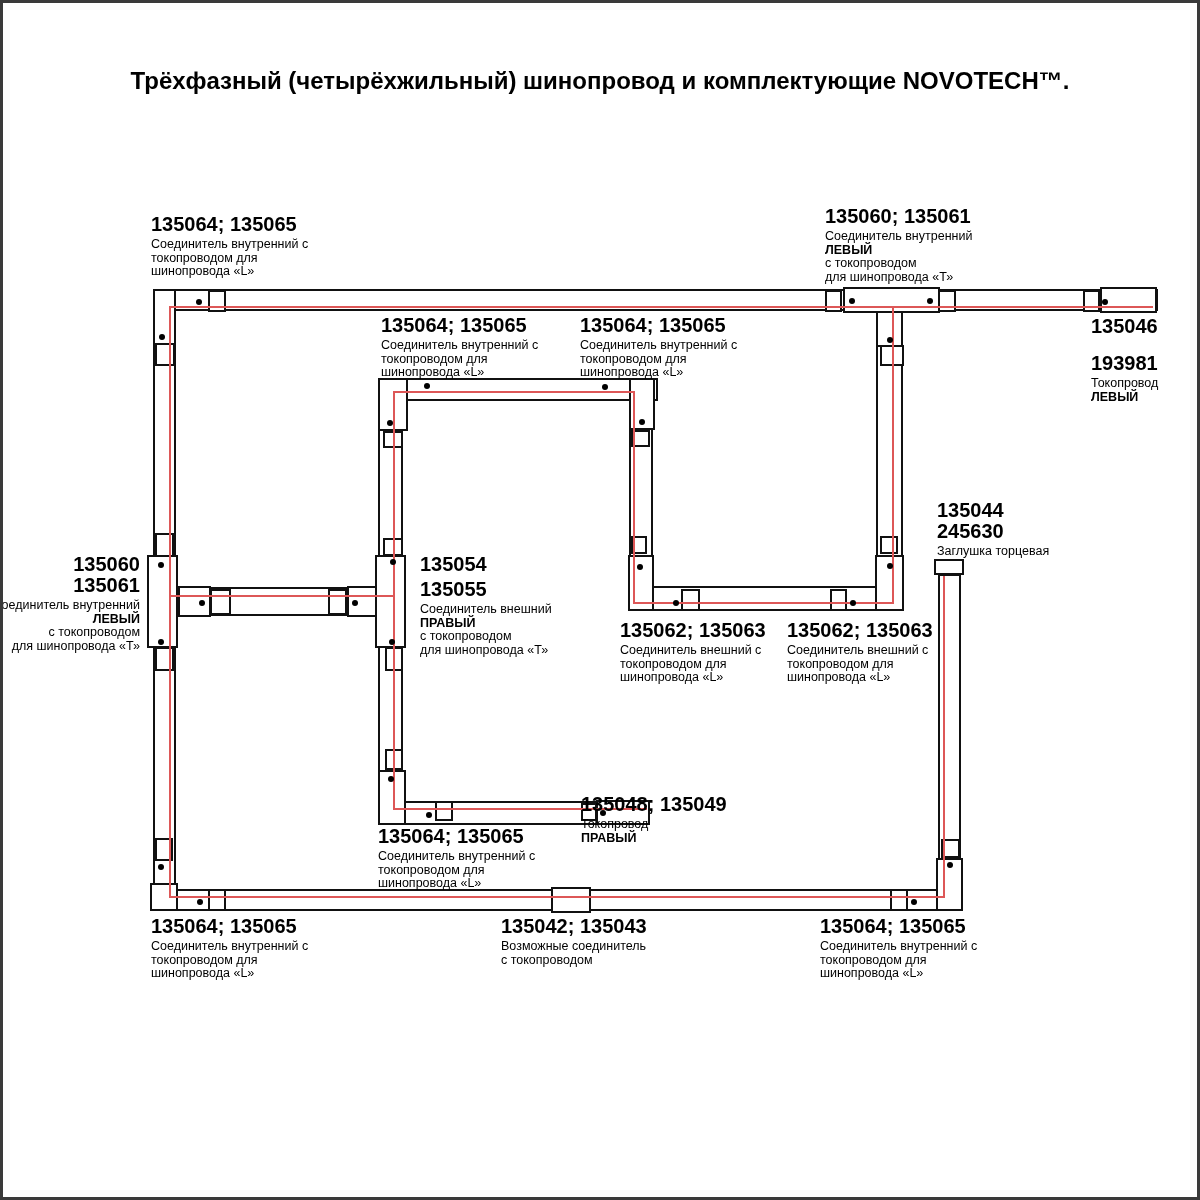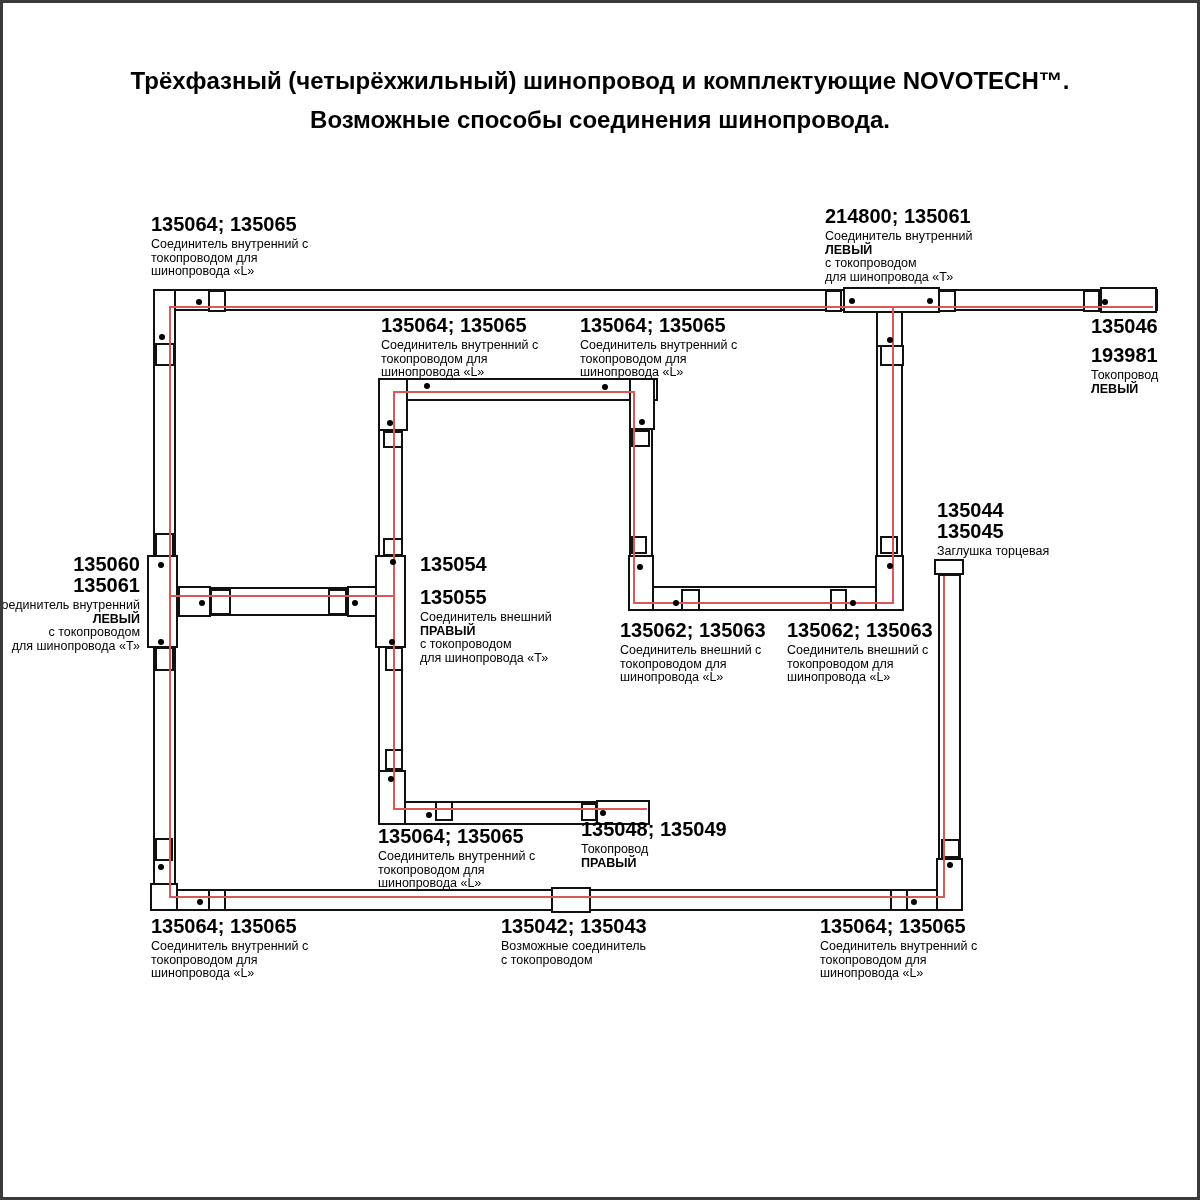--- a/index.html
+++ b/index.html
@@ -25,21 +25,20 @@
   .lbl .b{font-weight:bold;}
   .lbl.ralign{text-align:right;}
 </style>
 </head>
 <body>
 
 <div id="canvas">
 
   <div class="title">
     <div>Трёхфазный (четырёхжильный) шинопровод и комплектующие NOVOTECH™.</div>
-    <div>Возможные способы соединения шинопровода.</div>
   </div>
 
   <div class="tr" style="left:150px;top:286px;width:1005px;height:22px"></div>
   <div class="tr" style="left:150px;top:286px;width:23px;height:622px"></div>
   <div class="tr" style="left:150px;top:886px;width:810px;height:22px"></div>
   <div class="tr" style="left:935px;top:571px;width:23px;height:337px"></div>
   <div class="tr" style="left:173px;top:584px;width:204px;height:29px"></div>
   <div class="tr" style="left:375px;top:375px;width:25px;height:447px"></div>
   <div class="tr" style="left:375px;top:375px;width:280px;height:23px"></div>
   <div class="tr" style="left:626px;top:375px;width:24px;height:233px"></div>
@@ -132,29 +131,29 @@
   <div class="dot" style="left:597px;top:807px"></div>
 
   <div class="lbl" style="left:148px;top:211px">
     <div class="num">135064; 135065</div>
     <div class="desc">Соединитель внутренний с</div>
     <div class="desc">токопроводом для</div>
     <div class="desc">шинопровода «L»</div>
   </div>
 
   <div class="lbl" style="left:822px;top:203px">
-    <div class="num">214800; 135061</div>
+    <div class="num">135060; 135061</div>
     <div class="desc">Соединитель внутренний</div>
     <div class="desc b">ЛЕВЫЙ</div>
     <div class="desc">с токопроводом</div>
     <div class="desc">для шинопровода «Т»</div>
   </div>
 
   <div class="lbl" style="left:1088px;top:313px">
-    <div class="num" style="margin-bottom:8px">135046</div>
+    <div class="num" style="margin-bottom:16px">135046</div>
     <div class="num">193981</div>
     <div class="desc">Токопровод</div>
     <div class="desc b">ЛЕВЫЙ</div>
   </div>
 
   <div class="lbl" style="left:378px;top:312px">
     <div class="num">135064; 135065</div>
     <div class="desc">Соединитель внутренний с</div>
     <div class="desc">токопроводом для</div>
     <div class="desc">шинопровода «L»</div>
@@ -170,31 +169,31 @@
   <div class="lbl ralign" style="right:1057px;top:551px">
     <div class="num" style="margin-bottom:0">135060</div>
     <div class="num">135061</div>
     <div class="desc">Соединитель внутренний</div>
     <div class="desc b">ЛЕВЫЙ</div>
     <div class="desc">с токопроводом</div>
     <div class="desc">для шинопровода «Т»</div>
   </div>
 
   <div class="lbl" style="left:417px;top:551px">
-    <div class="num" style="margin-bottom:12px">135054</div>
+    <div class="num" style="margin-bottom:4px">135054</div>
     <div class="num">135055</div>
     <div class="desc">Соединитель внешний</div>
     <div class="desc b">ПРАВЫЙ</div>
     <div class="desc">с токопроводом</div>
     <div class="desc">для шинопровода «Т»</div>
   </div>
 
   <div class="lbl" style="left:934px;top:497px">
     <div class="num" style="margin-bottom:0">135044</div>
-    <div class="num">135045</div>
+    <div class="num">245630</div>
     <div class="desc">Заглушка торцевая</div>
   </div>
 
   <div class="lbl" style="left:617px;top:617px">
     <div class="num">135062; 135063</div>
     <div class="desc">Соединитель внешний с</div>
     <div class="desc">токопроводом для</div>
     <div class="desc">шинопровода «L»</div>
   </div>
 
@@ -205,21 +204,21 @@
     <div class="desc">шинопровода «L»</div>
   </div>
 
   <div class="lbl" style="left:375px;top:823px">
     <div class="num">135064; 135065</div>
     <div class="desc">Соединитель внутренний с</div>
     <div class="desc">токопроводом для</div>
     <div class="desc">шинопровода «L»</div>
   </div>
 
-  <div class="lbl" style="left:578px;top:816px">
+  <div class="lbl" style="left:578px;top:791px">
     <div class="num">135048; 135049</div>
     <div class="desc">Токопровод</div>
     <div class="desc b">ПРАВЫЙ</div>
   </div>
 
   <div class="lbl" style="left:148px;top:913px">
     <div class="num">135064; 135065</div>
     <div class="desc">Соединитель внутренний с</div>
     <div class="desc">токопроводом для</div>
     <div class="desc">шинопровода «L»</div>

